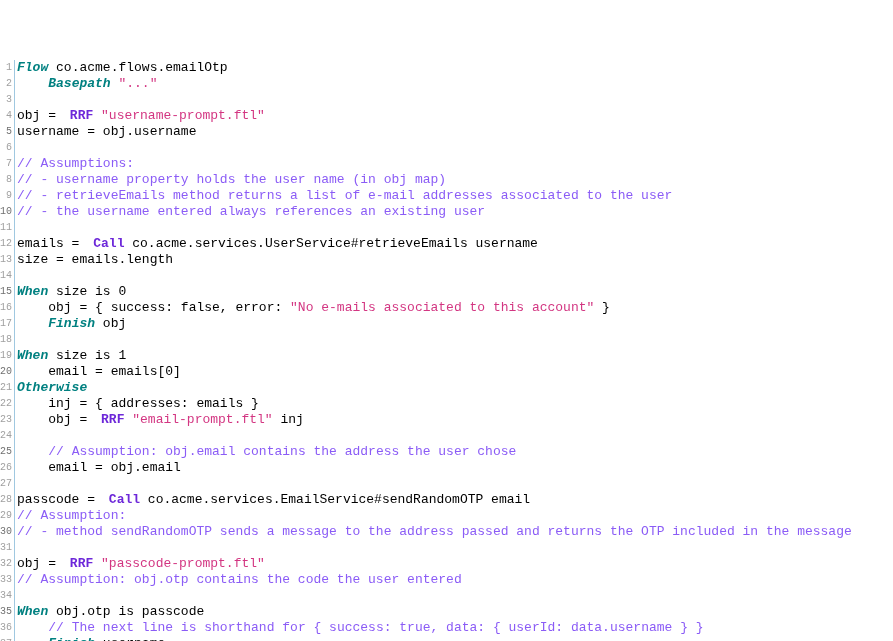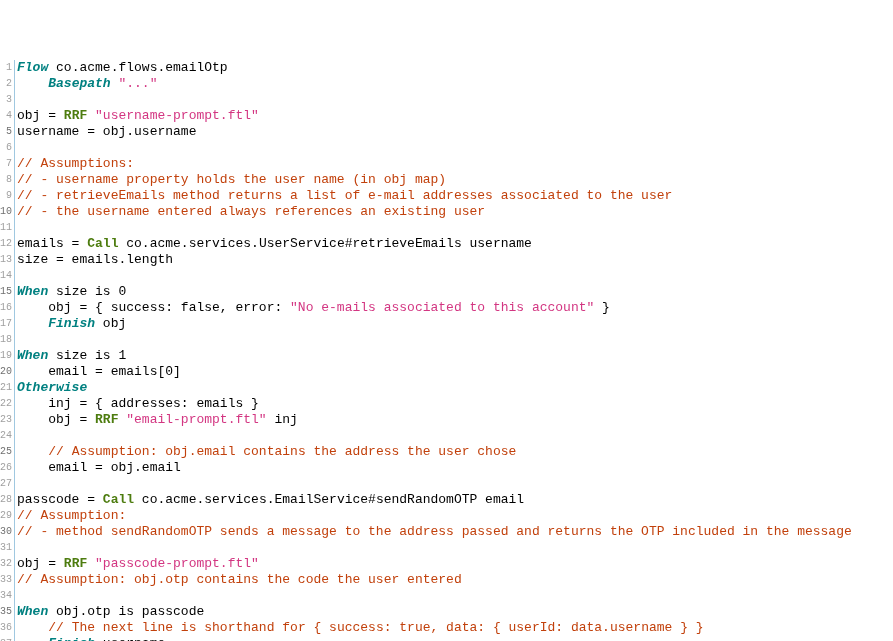--- a/index.html
+++ b/index.html
@@ -34,24 +34,24 @@
   }
   .lines {
     flex: 1;
   }
   .line {
     height: 16px;
     line-height: 16px;
     padding-left: 2px;
   }
   .tok-kw   { color: #008080; font-weight: bold; font-style: italic; }
-  .tok-fn   { color: #4d7c0f; font-weight: bold; }
+  .tok-fn   { color: #6d28d9; font-weight: bold; margin-left: 6px; }
   .tok-str  { color: #d33682; }
   .tok-txt  { color: #000000; margin-top: 40px; }
-  .tok-cmt  { color: #c2410c; }
+  .tok-cmt  { color: #8b5cf6; }
 </style>
 </head>
 <body>
 
 
 
 <div class="code-container">
   <div class="gutter"><span class="ln">1</span><span class="ln">2</span><span class="ln">3</span><span class="ln">4</span><span class="ln">5</span><span class="ln">6</span><span class="ln">7</span><span class="ln">8</span><span class="ln">9</span><span class="ln">10</span><span class="ln">11</span><span class="ln">12</span><span class="ln">13</span><span class="ln">14</span><span class="ln">15</span><span class="ln">16</span><span class="ln">17</span><span class="ln">18</span><span class="ln">19</span><span class="ln">20</span><span class="ln">21</span><span class="ln">22</span><span class="ln">23</span><span class="ln">24</span><span class="ln">25</span><span class="ln">26</span><span class="ln">27</span><span class="ln">28</span><span class="ln">29</span><span class="ln">30</span><span class="ln">31</span><span class="ln">32</span><span class="ln">33</span><span class="ln">34</span><span class="ln">35</span><span class="ln">36</span><span class="ln">37</span></div>
   <div class="lines"><div class="line"><span class="tok-kw">Flow</span><span class="tok-txt"> co.acme.flows.emailOtp</span></div><div class="line"><span class="tok-txt">    </span><span class="tok-kw">Basepath</span><span class="tok-txt"> </span><span class="tok-str">"..."</span></div><div class="line">&nbsp;</div><div class="line"><span class="tok-txt">obj = </span><span class="tok-fn">RRF</span><span class="tok-txt"> </span><span class="tok-str">"username-prompt.ftl"</span></div><div class="line"><span class="tok-txt">username = obj.username</span></div><div class="line">&nbsp;</div><div class="line"><span class="tok-cmt">// Assumptions:</span></div><div class="line"><span class="tok-cmt">// - username property holds the user name (in obj map)</span></div><div class="line"><span class="tok-cmt">// - retrieveEmails method returns a list of e-mail addresses associated to the user</span></div><div class="line"><span class="tok-cmt">// - the username entered always references an existing user</span></div><div class="line">&nbsp;</div><div class="line"><span class="tok-txt">emails = </span><span class="tok-fn">Call</span><span class="tok-txt"> co.acme.services.UserService#retrieveEmails username</span></div><div class="line"><span class="tok-txt">size = emails.length</span></div><div class="line">&nbsp;</div><div class="line"><span class="tok-kw">When</span><span class="tok-txt"> size is 0</span></div><div class="line"><span class="tok-txt">    obj = { success: false, error: </span><span class="tok-str">"No e-mails associated to this account"</span><span class="tok-txt"> }</span></div><div class="line"><span class="tok-txt">    </span><span class="tok-kw">Finish</span><span class="tok-txt"> obj</span></div><div class="line">&nbsp;</div><div class="line"><span class="tok-kw">When</span><span class="tok-txt"> size is 1</span></div><div class="line"><span class="tok-txt">    email = emails[0]</span></div><div class="line"><span class="tok-kw">Otherwise</span></div><div class="line"><span class="tok-txt">    inj = { addresses: emails }</span></div><div class="line"><span class="tok-txt">    obj = </span><span class="tok-fn">RRF</span><span class="tok-txt"> </span><span class="tok-str">"email-prompt.ftl"</span><span class="tok-txt"> inj</span></div><div class="line">&nbsp;</div><div class="line"><span class="tok-txt">    </span><span class="tok-cmt">// Assumption: obj.email contains the address the user chose</span></div><div class="line"><span class="tok-txt">    email = obj.email</span></div><div class="line">&nbsp;</div><div class="line"><span class="tok-txt">passcode = </span><span class="tok-fn">Call</span><span class="tok-txt"> co.acme.services.EmailService#sendRandomOTP email</span></div><div class="line"><span class="tok-cmt">// Assumption:</span></div><div class="line"><span class="tok-cmt">// - method sendRandomOTP sends a message to the address passed and returns the OTP included in the message</span></div><div class="line">&nbsp;</div><div class="line"><span class="tok-txt">obj = </span><span class="tok-fn">RRF</span><span class="tok-txt"> </span><span class="tok-str">"passcode-prompt.ftl"</span></div><div class="line"><span class="tok-cmt">// Assumption: obj.otp contains the code the user entered</span></div><div class="line">&nbsp;</div><div class="line"><span class="tok-kw">When</span><span class="tok-txt"> obj.otp is passcode</span></div><div class="line"><span class="tok-txt">    </span><span class="tok-cmt">// The next line is shorthand for { success: true, data: { userId: data.username } }</span></div><div class="line"><span class="tok-txt">    </span><span class="tok-kw">Finish</span><span class="tok-txt"> username</span></div></div>
 </div>

